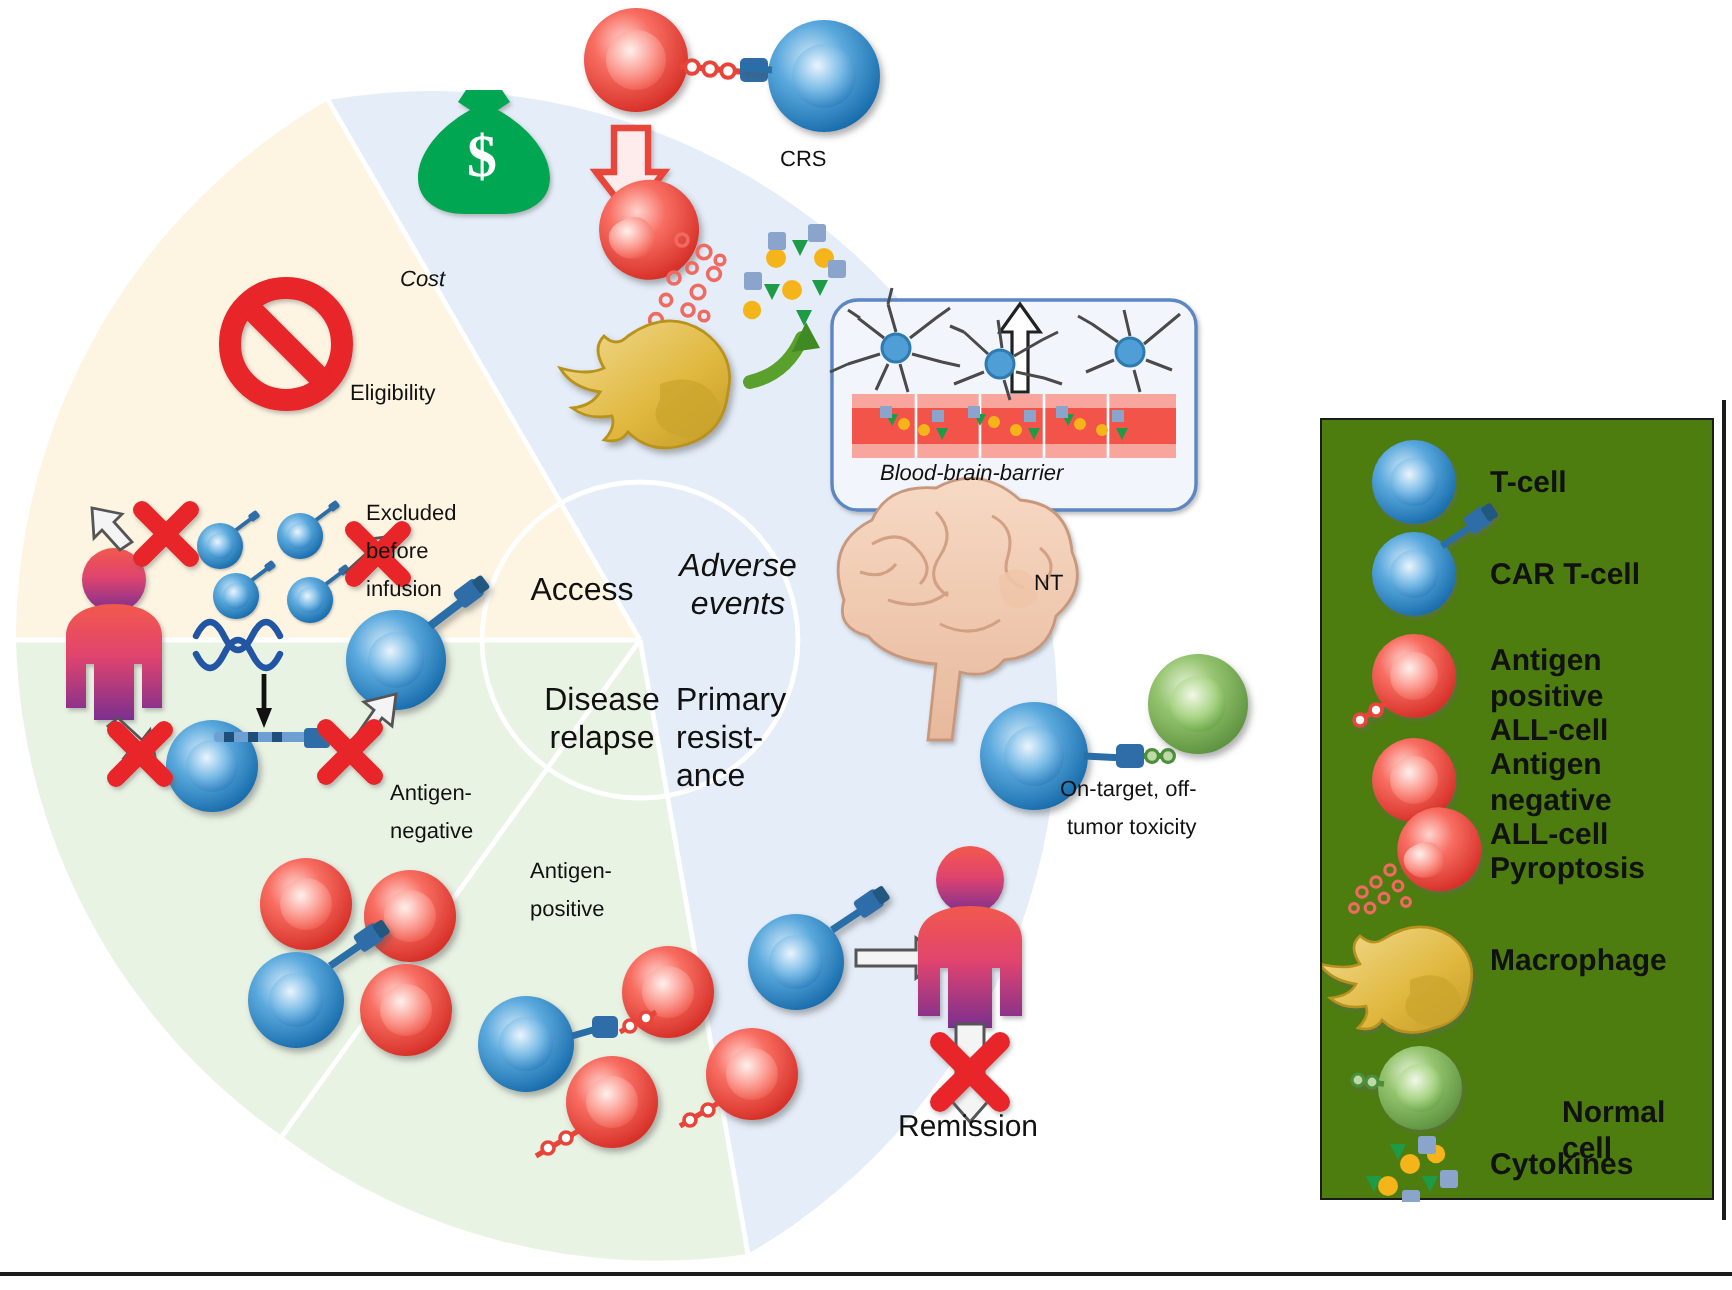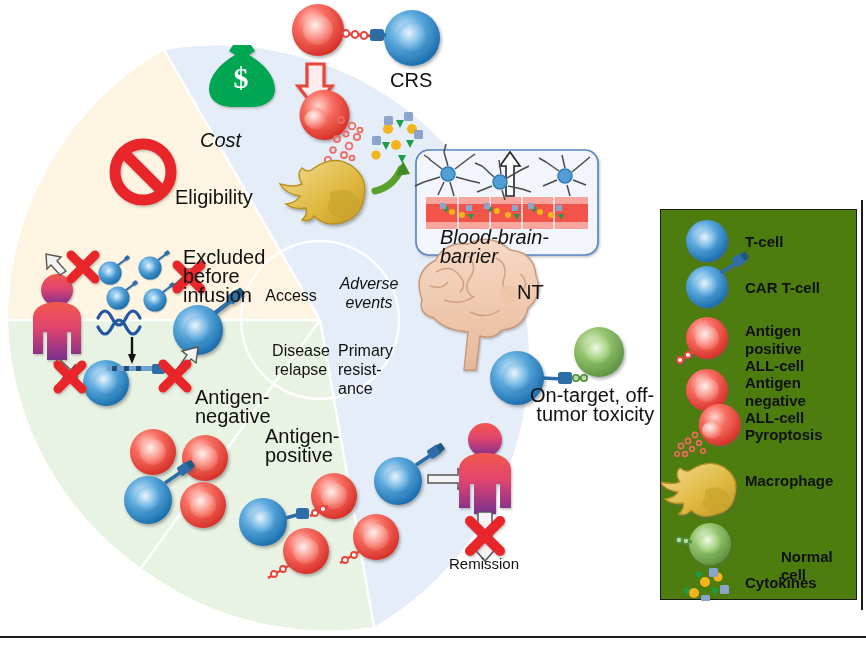--- a/index.html
+++ b/index.html
@@ -4,21 +4,21 @@
 <style>
   html,body{margin:0;padding:0;}
   body{
     width:866px;height:645px;position:relative;overflow:hidden;
     background:#ffffff;
     font-family:"Liberation Sans", sans-serif;
     color:#1a1a1a;
   }
   #stage{position:absolute;left:0;top:0;width:866px;height:645px;}
   svg.layer{position:absolute;left:0;top:0;width:866px;height:645px;}
-  .lbl{position:absolute;font-size:20px;line-height:19px;color:#111;white-space:pre-line;}
+  .lbl{position:absolute;font-size:11px;line-height:19px;color:#111;white-space:pre-line;}
   .lbl.c{text-align:left;font-style:italic;}
   .sector-lbl{position:absolute;font-size:16px;line-height:19px;color:#111;text-align:center;}
   .legend-box{
     position:absolute;left:660px;top:209px;width:197px;height:391px;
     border:1.6px solid #1b1b1b;background:#4d7c0f;box-sizing:border-box;font-weight:bold;
   }
   .legend-text{position:absolute;left:84px;font-size:15px;line-height:17.5px;color:#111;white-space:pre-line;}
   .rightrule{position:absolute;left:861px;top:200px;width:2px;height:410px;background:#1b1b1b;}
   .bottomrule{position:absolute;left:0px;top:636px;width:866px;height:2px;background:#1b1b1b;}
 </style>
@@ -459,21 +459,21 @@
     </g>
   </svg>
 
   <div class="lbl c" style="left:200px;top:131px;width:84px;">Cost</div>
   <div class="lbl" style="left:175px;top:188px;">Eligibility</div>
   <div class="lbl" style="left:183px;top:248px;">Excluded
 before
 infusion</div>
 
   <div class="lbl" style="left:390px;top:71px;">CRS</div>
-  <div class="lbl c" style="left:440px;top:228px;width:134px;font-size:20px;">Blood-brain-barrier</div>
+  <div class="lbl c" style="left:440px;top:228px;width:134px;font-size:11px;">Blood-brain-barrier</div>
   <div class="lbl" style="left:517px;top:283px;">NT</div>
   <div class="lbl" style="left:530px;top:386px;text-align:right;">On-target, off-
 tumor toxicity</div>
 
   <div class="lbl" style="left:195px;top:388px;">Antigen-
 negative</div>
   <div class="lbl" style="left:265px;top:427px;">Antigen-
 positive</div>
   <div class="lbl" style="left:449px;top:554px;font-size:15px;">Remission</div>
 

